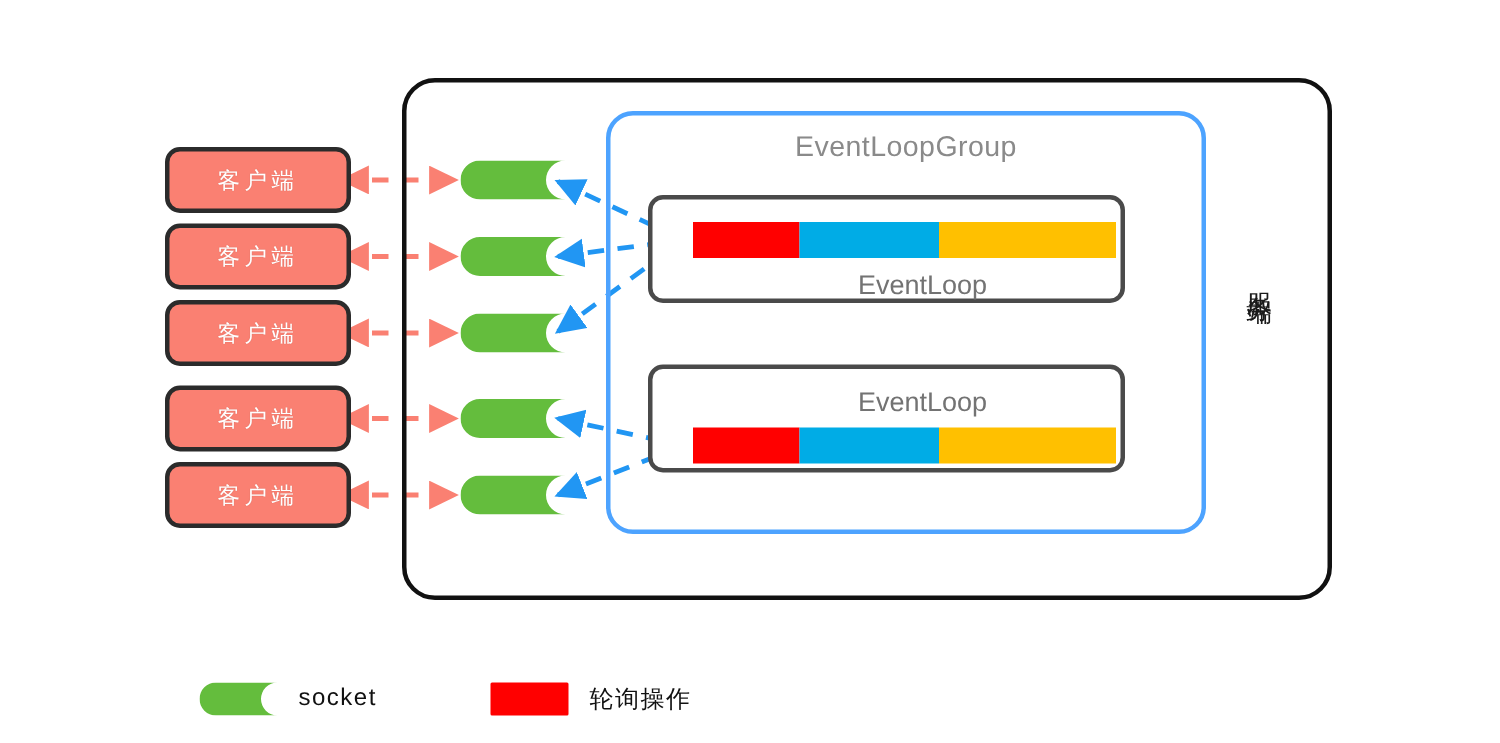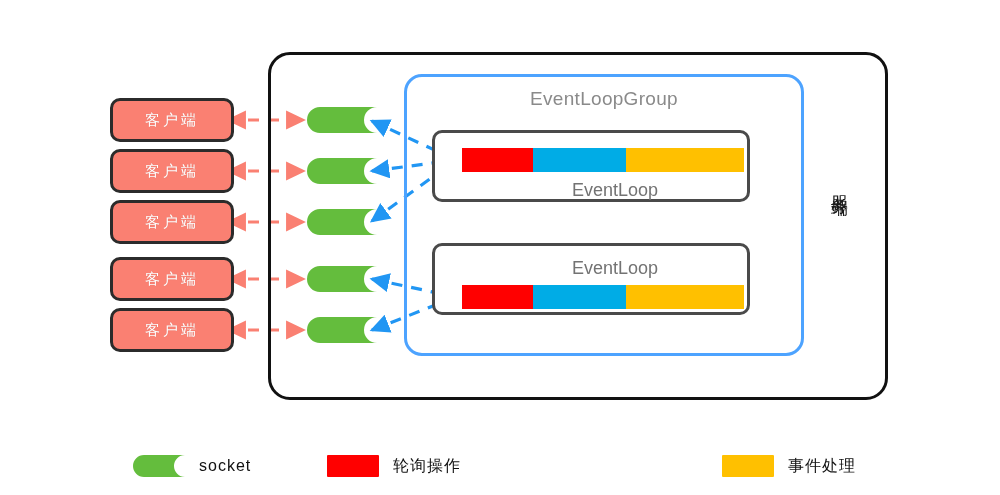--- a/index.html
+++ b/index.html
@@ -283,20 +283,16 @@
       </span>
       <span class="legend-label">socket</span>
     </div>
 
     <div class="legend-item" id="legend-item-1">
       <span class="legend-swatch sq" style="background:#ff0000;"></span>
       <span class="legend-label">轮询操作</span>
     </div>
 
 
-    <div class="legend-item" id="legend-item-3">
-      <span class="legend-swatch sq" style="background:#ffc000;"></span>
-      <span class="legend-label">事件处理</span>
-    </div>
 
   </div>
 
 </div>
 
 </body></html>

